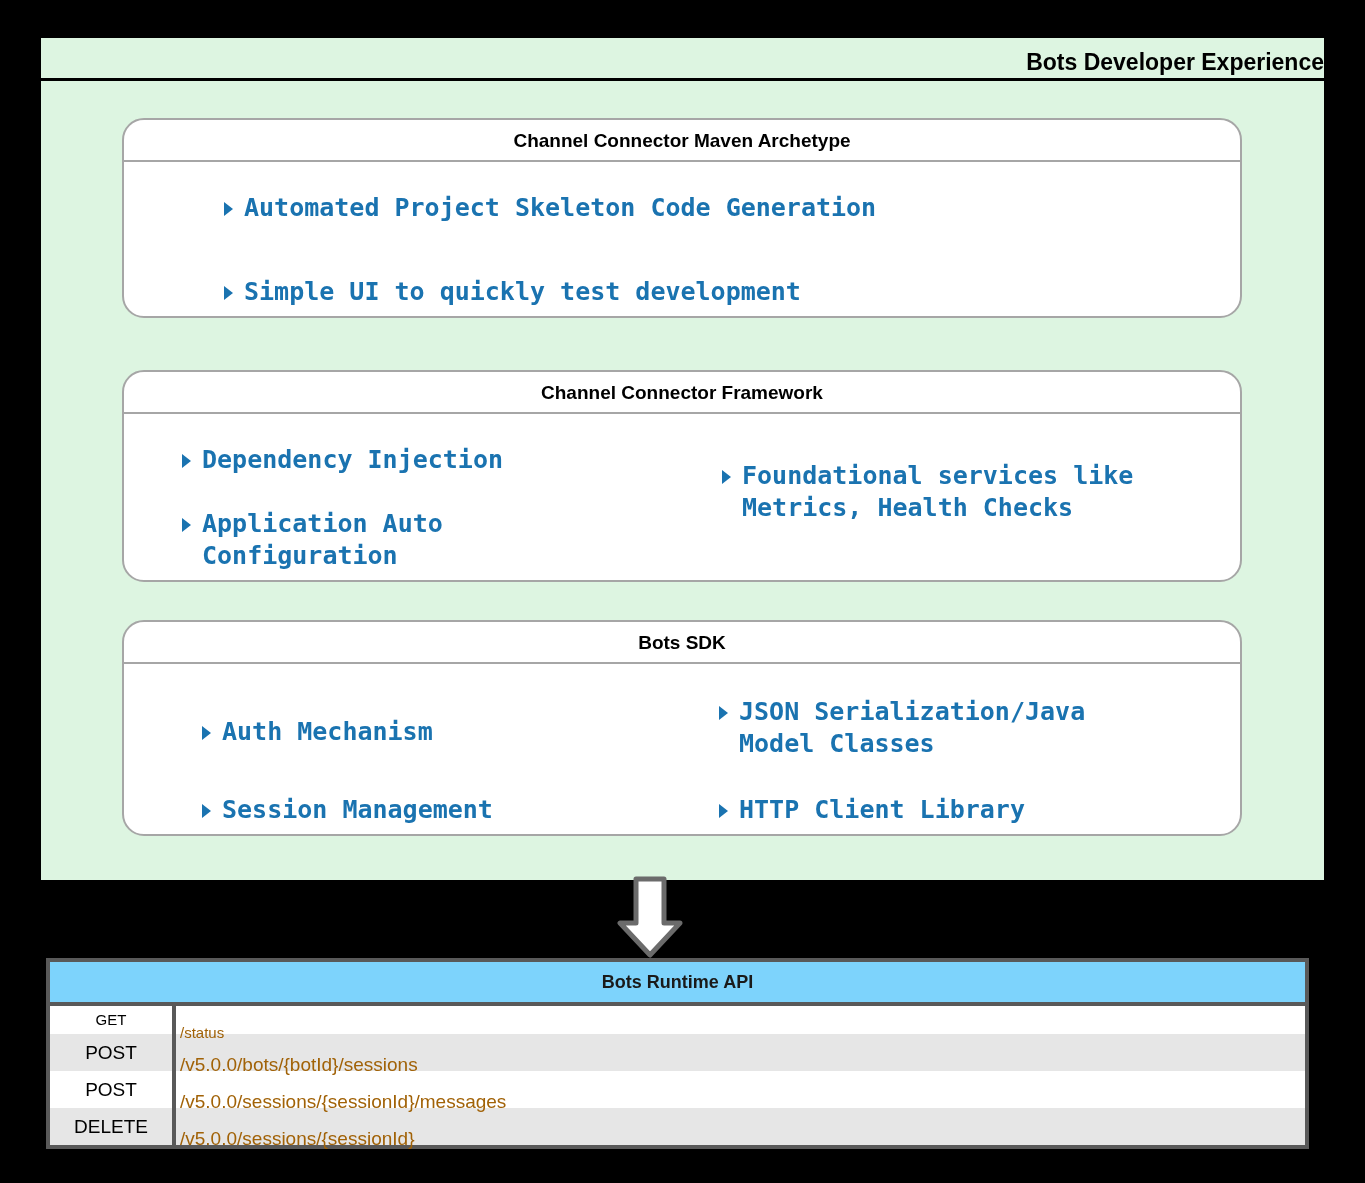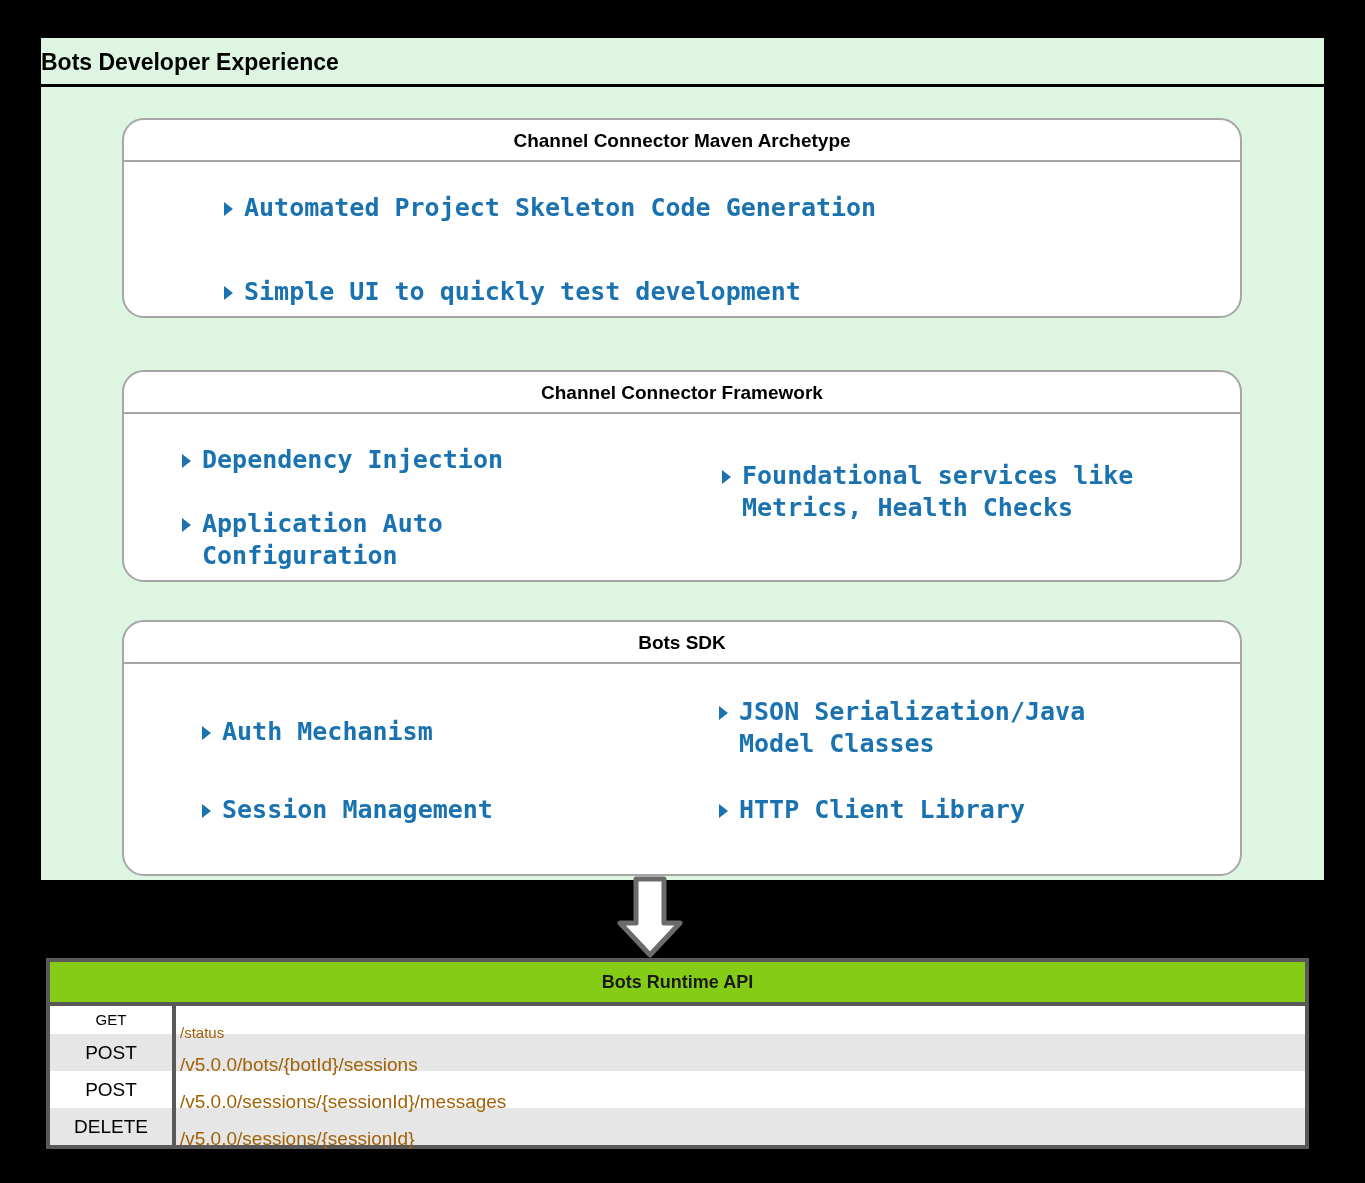--- a/index.html
+++ b/index.html
@@ -19,43 +19,43 @@
   #dev-experience-panel {
     position: absolute;
     left: 41px;
     top: 38px;
     width: 1283px;
     height: 842px;
     background: #ddf5e1;
     box-sizing: border-box;
   }
   #dev-experience-title {
-    height: 49px;
+    height: 43px;
     line-height: 49px;
-    text-align: left;
+    text-align: right;
     font-size: 23px;
     font-weight: bold;
     color: #000000;
     border-bottom: 3px solid #000000;
     box-sizing: border-box;
   }
 
   
   .card {
     position: absolute;
     left: 81px;
     width: 1120px;
     background: #ffffff;
     border: 2px solid #a6a6a6;
     border-radius: 22px;
     box-sizing: border-box;
   }
   #card-archetype { top: 80px;  height: 200px; }
   #card-framework { top: 332px; height: 212px; }
-  #card-sdk       { top: 582px; height: 256px; }
+  #card-sdk       { top: 582px; height: 216px; }
 
   .card-title {
     height: 42px;
     line-height: 42px;
     text-align: center;
     font-size: 19px;
     font-weight: bold;
     color: #000000;
     border-bottom: 2px solid #a6a6a6;
     box-sizing: border-box;
@@ -124,21 +124,21 @@
   #runtime-api-table {
     position: absolute;
     left: 46px;
     top: 958px;
     width: 1263px;
     border: 4px solid #595959;
     box-sizing: border-box;
     background: #ffffff;
   }
   #runtime-api-title {
-    background: #84cc16;
+    background: #7dd3fc;
     height: 40px;
     line-height: 40px;
     text-align: center;
     font-size: 18px;
     font-weight: bold;
     color: #1a1a1a;
     border-bottom: 4px solid #595959;
   }
   .api-row {
     display: flex;

